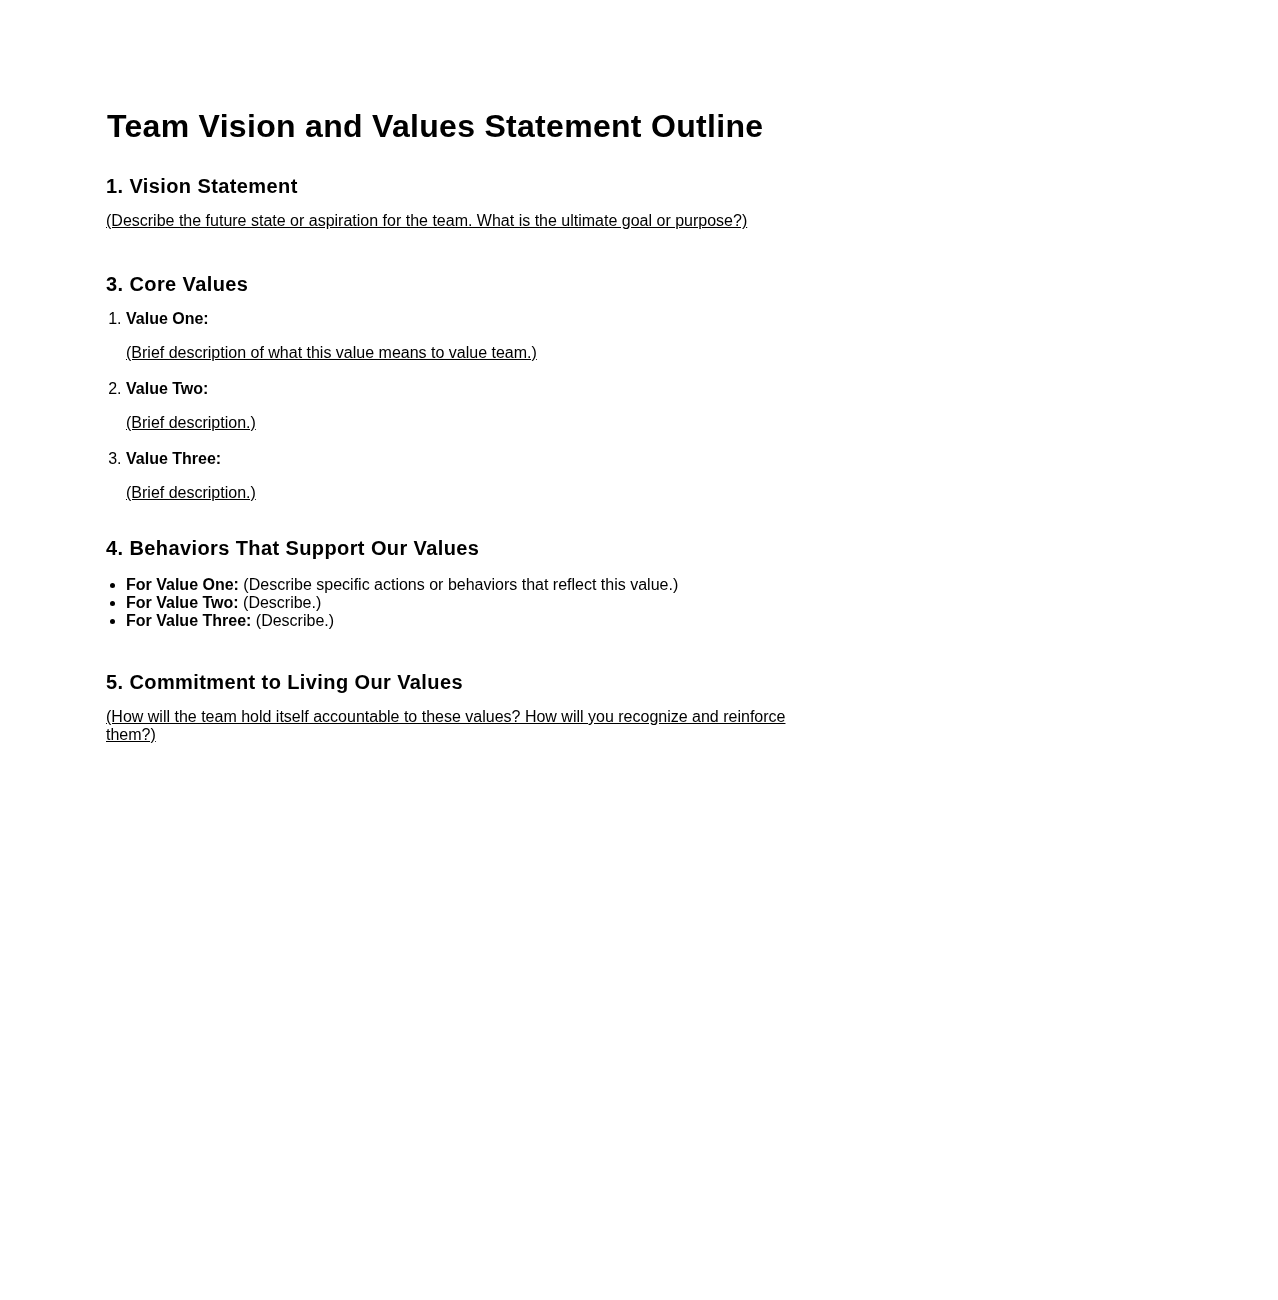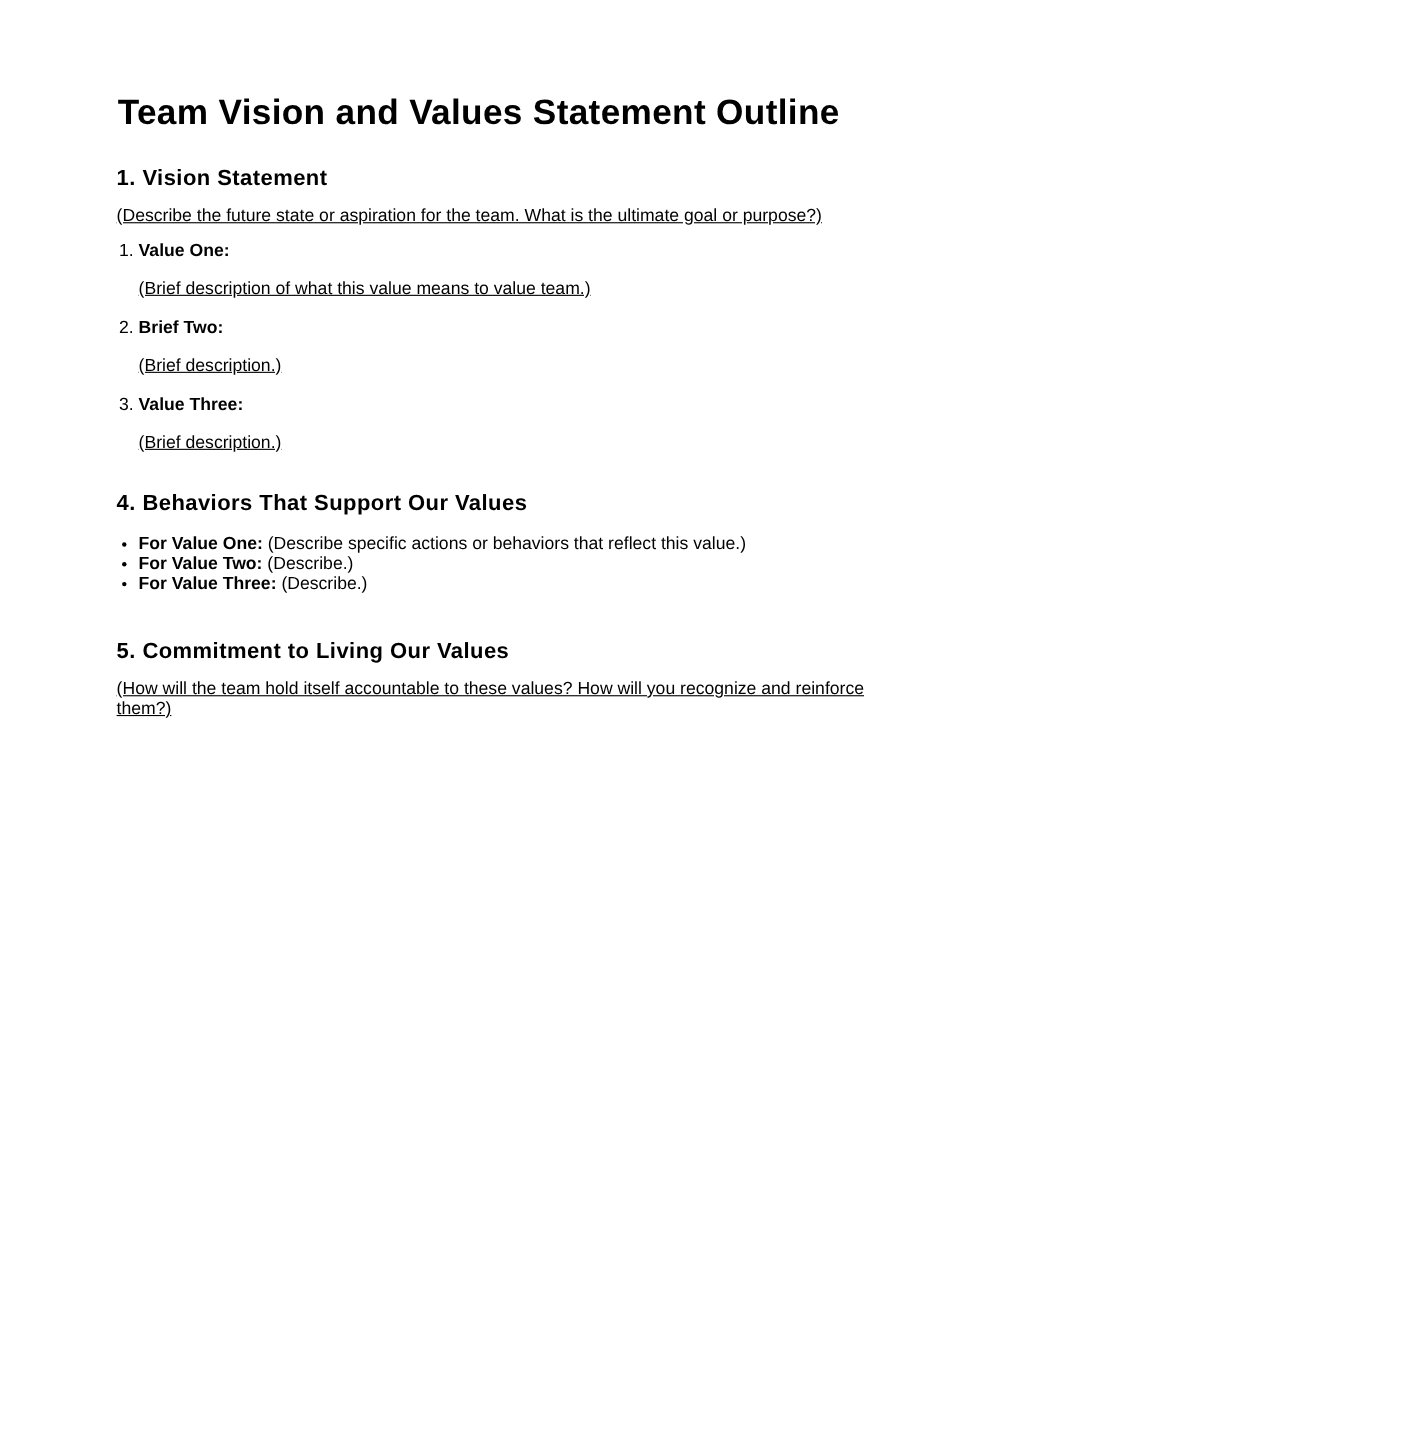--- a/index.html
+++ b/index.html
@@ -1,17 +1,17 @@
 <!DOCTYPE html>
 <html><head>
 <meta charset="utf-8">
 <style>
   html, body { margin: 0; padding: 0; background: #ffffff; }
   body { font-family: "Liberation Sans", sans-serif; color: #000; font-size: 16px; }
-  .page { position: relative; margin-left: 106px; width: 700px; padding-top: 80px; }
+  .page { position: relative; margin-left: 106px; width: 700px; padding-top: 80px; margin-top: 24px; }
   h1 { font-size: 32px; font-weight: bold; margin: 0 0 0 1px; line-height: 44px; letter-spacing: 0.3px; }
   h2 { font-size: 20px; font-weight: bold; margin: 0; line-height: 24px; letter-spacing: 0.4px; }
   p { margin: 0; line-height: 18px; text-decoration: underline; }
   .sec { margin-top: 0; }
   #s1 h2 { margin-top: 26px; }
   .sec p.desc { margin-top: 14px; }
   .sec + .sec h2 { margin-top: 42px; }
   ol { margin: 14px 0 0 0; padding-left: 20px; }
   ol li { line-height: 18px; margin-bottom: 18px; }
   ol li p.sub { margin-top: 16px; }
@@ -28,27 +28,28 @@
 
   <div class="sec" id="s1">
     <h2>1. Vision Statement</h2>
     <p class="desc">(Describe the future state or aspiration for the team. What is the ultimate goal or purpose?)</p>
   </div>
 
   <div class="sec" id="s2">
   </div>
 
   <div class="sec" id="s3">
+    <h2>3. Core Values</h2>
     <ol>
       <li>
         <strong>Value One:</strong>
         <p class="sub">(Brief description of what this value means to value team.)</p>
       </li>
       <li>
-        <strong>Brief Two:</strong>
+        <strong>Value Two:</strong>
         <p class="sub">(Brief description.)</p>
       </li>
       <li>
         <strong>Value Three:</strong>
         <p class="sub">(Brief description.)</p>
       </li>
     </ol>
   </div>
 
   <div class="sec" id="s4">

